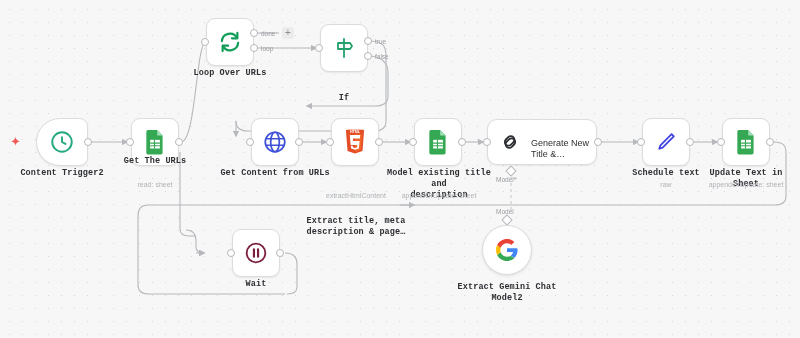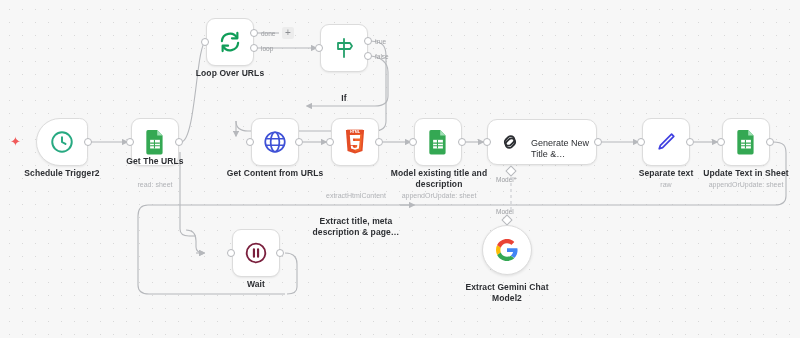--- a/index.html
+++ b/index.html
@@ -29,20 +29,21 @@
   .node.trigger{border-top-left-radius:26px;border-bottom-left-radius:26px;width:52px;height:48px;}
   .node.wide{width:110px;height:46px;border-radius:10px;justify-content:flex-start;padding-left:10px;gap:9px;}
   .node.round{width:50px;height:50px;border-radius:50%;box-shadow:0 1px 3px rgba(0,0,0,.10);}
 
   
   .lbl{
     position:absolute;text-align:center;
     font-size:8.5px;color:#2d2f33;font-weight:bold;
     line-height:11px;letter-spacing:.1px;
     white-space:pre-line;
+    font-family:Liberation Mono, monospace;
   }
   .sub{
     position:absolute;text-align:center;
     font-size:7px;color:#b0b2b6;line-height:9px;
     white-space:nowrap;
   }
   .wide .txt{font-size:9px;color:#2d2f33;line-height:11.5px;font-weight:normal;}
 
   
   .port{
@@ -121,21 +122,21 @@
   <div class="node trigger" style="left:36px;top:118px;">
     <span>
       <svg width="26" height="26" viewBox="0 0 24 24" fill="none" stroke="#27a981" stroke-width="1.8">
         <circle cx="12" cy="12" r="9"></circle>
           <path d="M12 7.5 L12 12 L15.2 13.8" stroke-linecap="round"></path>
       </svg>
     </span>
   </div>
   <div class="sparkle" style="left:10px;top:135px;">✦</div>
   <div class="port" style="left:84px;top:138px;"></div>
-  <div class="lbl" style="left:8px;top:168px;width:108px;">Schedule Trigger2</div>
+  <div class="lbl" style="left:8px;top:168px;width:108px;">Content Trigger2</div>
 
   <div class="node sq" style="left:131px;top:118px;">
     <span>
       <svg width="24" height="26" viewBox="0 0 20 24">
         <path d="M3 1 h9 l5 5 v16 a1.5 1.5 0 0 1 -1.5 1.5 h-12 A1.5 1.5 0 0 1 2 22 V2.5 A1.5 1.5 0 0 1 3.5 1 z" fill="#34a853"></path>
         <path d="M12 1 l5 5 h-5 z" fill="#9fe0b5"></path>
         <rect x="5.5" y="10" width="9" height="8" fill="#fff"></rect>
         <g stroke="#34a853" stroke-width="1">
             <path d="M5.5 13 h9 M5.5 15.5 h9 M9.5 10 v8"></path>
           </g>
@@ -245,21 +246,21 @@
 
   <div class="node sq" style="left:642px;top:118px;">
     <span>
       <svg width="24" height="24" viewBox="0 0 24 24" fill="none" stroke="#3f3fe0" stroke-width="1.7" stroke-linejoin="round">
         <path d="M17.6 4.2 L19.8 6.4 L8.6 17.6 L5.2 18.8 L6.4 15.4 z"></path>
       </svg>
     </span>
   </div>
   <div class="port" style="left:637px;top:138px;"></div>
   <div class="port" style="left:686px;top:138px;"></div>
-  <div class="lbl" style="left:616px;top:168px;width:100px;">Separate text</div>
+  <div class="lbl" style="left:616px;top:168px;width:100px;">Schedule text</div>
   <div class="sub" style="left:616px;top:180px;width:100px;">raw</div>
 
   <div class="node sq" style="left:722px;top:118px;">
     <span>
       <svg width="24" height="26" viewBox="0 0 20 24">
         <path d="M3 1 h9 l5 5 v16 a1.5 1.5 0 0 1 -1.5 1.5 h-12 A1.5 1.5 0 0 1 2 22 V2.5 A1.5 1.5 0 0 1 3.5 1 z" fill="#34a853"></path>
         <path d="M12 1 l5 5 h-5 z" fill="#9fe0b5"></path>
         <rect x="5.5" y="10" width="9" height="8" fill="#fff"></rect>
         <g stroke="#34a853" stroke-width="1">
             <path d="M5.5 13 h9 M5.5 15.5 h9 M9.5 10 v8"></path>

